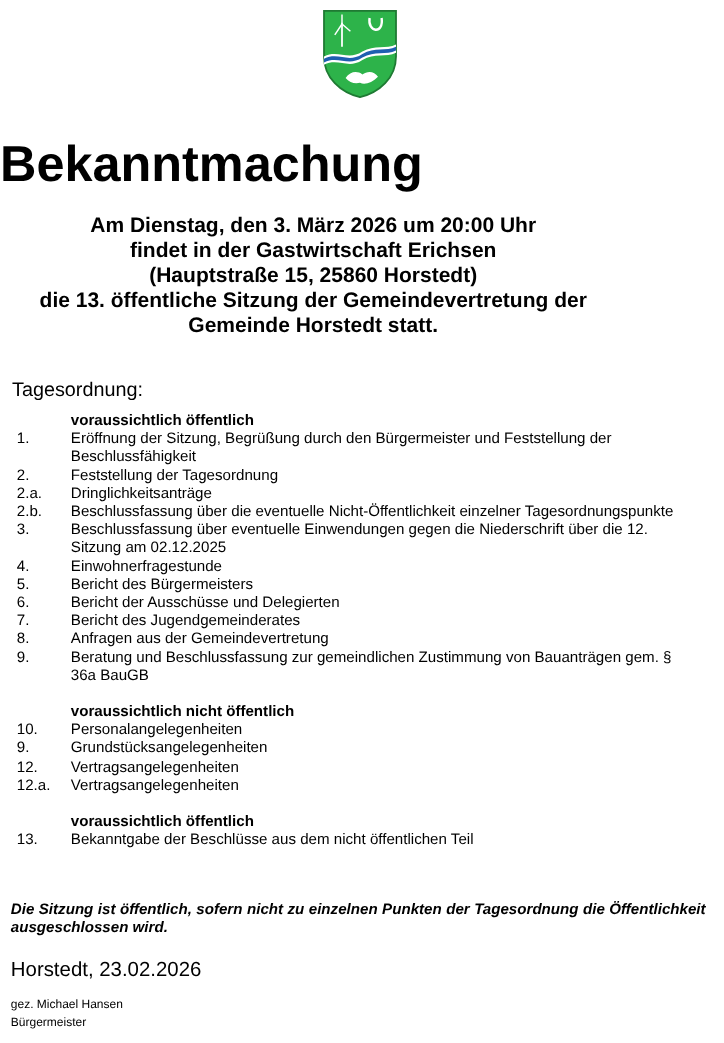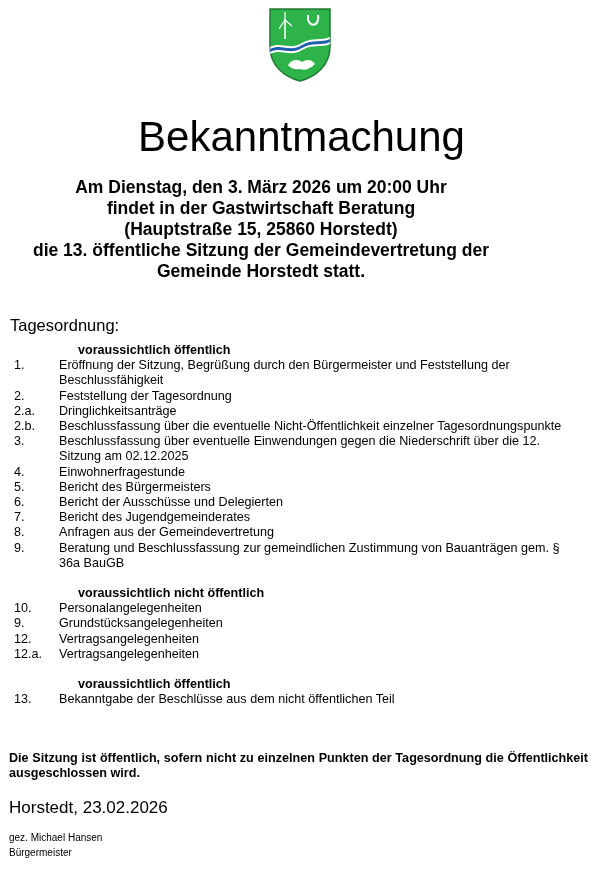--- a/index.html
+++ b/index.html
@@ -1,27 +1,27 @@
 <!DOCTYPE html>
 <html><head>
   <meta charset="utf-8">
   <style>
     html, body { margin: 0; padding: 0; background: #ffffff; }
     body { width: 603px; height: 869px; position: relative; overflow: hidden; font-family: "Liberation Sans", sans-serif; color: #000; }
     .crest { position: absolute; left: 268px; top: 7px; width: 64px; height: 76px; }
-    .title { position: absolute; left: 0; width: 603px; top: 112px; text-align: center; font-size: 42px; font-weight: normal; line-height: 50px; }
+    .title { position: absolute; left: 0; width: 603px; top: 112px; font-size: 42px; font-weight: bold; line-height: 50px; }
     .intro { position: absolute; left: 0; width: 522px; top: 177px; text-align: center; font-size: 17.5px; font-weight: bold; line-height: 21px; }
     .agenda-head { position: absolute; left: 10px; top: 316px; font-size: 16.5px; font-weight: normal; }
     .agenda { position: absolute; left: 0; top: 343px; width: 603px; font-size: 12.6px; line-height: 15.2px; }
-    .section { padding-left: 59px; font-weight: bold; margin-left: 19px; }
+    .section { padding-left: 59px; font-weight: bold; }
     .row { display: flex; }
     .num { width: 45px; padding-left: 14px; box-sizing: content-box; flex: none; }
     .txt { flex: 1; padding-right: 30px; }
     .gap { height: 15px; }
-    .note { position: absolute; left: 9px; width: 579px; top: 751px; font-size: 12.6px; font-weight: bold; line-height: 15.2px; text-align: justify; text-align-last: left; }
+    .note { position: absolute; left: 9px; width: 579px; top: 751px; font-size: 12.6px; font-weight: bold; line-height: 15.2px; text-align: justify; text-align-last: left; font-style: italic; }
     .place-date { position: absolute; left: 9px; top: 798px; font-size: 17px; }
     .signed { position: absolute; left: 9px; top: 830px; font-size: 10px; line-height: 15.2px; }
   </style>
 </head>
 <body>
 
 <svg class="crest" viewBox="0 0 64 76">
   <path d="M2 2 H62 V40 C62 58 48 70 32 74 C16 70 2 58 2 40 Z" fill="#2db34a" stroke="#1f7a33" stroke-width="1.5"></path>
   <path d="M2 40 C14 34 22 44 34 36 C44 30 54 34 62 30 V37 C54 41 44 37 34 43 C22 51 14 41 2 47 Z" fill="#ffffff"></path>
   <path d="M2 42 C14 36 22 46 34 38 C44 32 54 36 62 32 V35 C54 39 44 35 34 41 C22 49 14 39 2 45 Z" fill="#1e5fb0"></path>
@@ -30,21 +30,21 @@
   <line x1="17" y1="13" x2="24" y2="19" stroke="#fff" stroke-width="1.2"></line>
   <line x1="17" y1="13" x2="17" y2="5" stroke="#fff" stroke-width="1.2"></line>
   <path d="M40 8 C38 20 52 22 50 8" fill="none" stroke="#fff" stroke-width="2"></path>
   <path d="M20 58 C24 52 30 52 34 55 C38 52 44 52 47 57 C42 62 36 64 32 62 C28 63 23 62 20 58 Z" fill="#ffffff"></path>
 </svg>
 
 <div class="title">Bekanntmachung</div>
 
 <div class="intro">
   <div>Am Dienstag, den 3. März 2026 um 20:00 Uhr</div>
-  <div>findet in der Gastwirtschaft Beratung</div>
+  <div>findet in der Gastwirtschaft Erichsen</div>
   <div>(Hauptstraße 15, 25860 Horstedt)</div>
   <div>die 13. öffentliche Sitzung der Gemeindevertretung der</div>
   <div>Gemeinde Horstedt statt.</div>
 </div>
 
 <div class="agenda-head">Tagesordnung:</div>
 
 <div class="agenda">
   <div class="section">voraussichtlich öffentlich</div>
   <div class="row">

